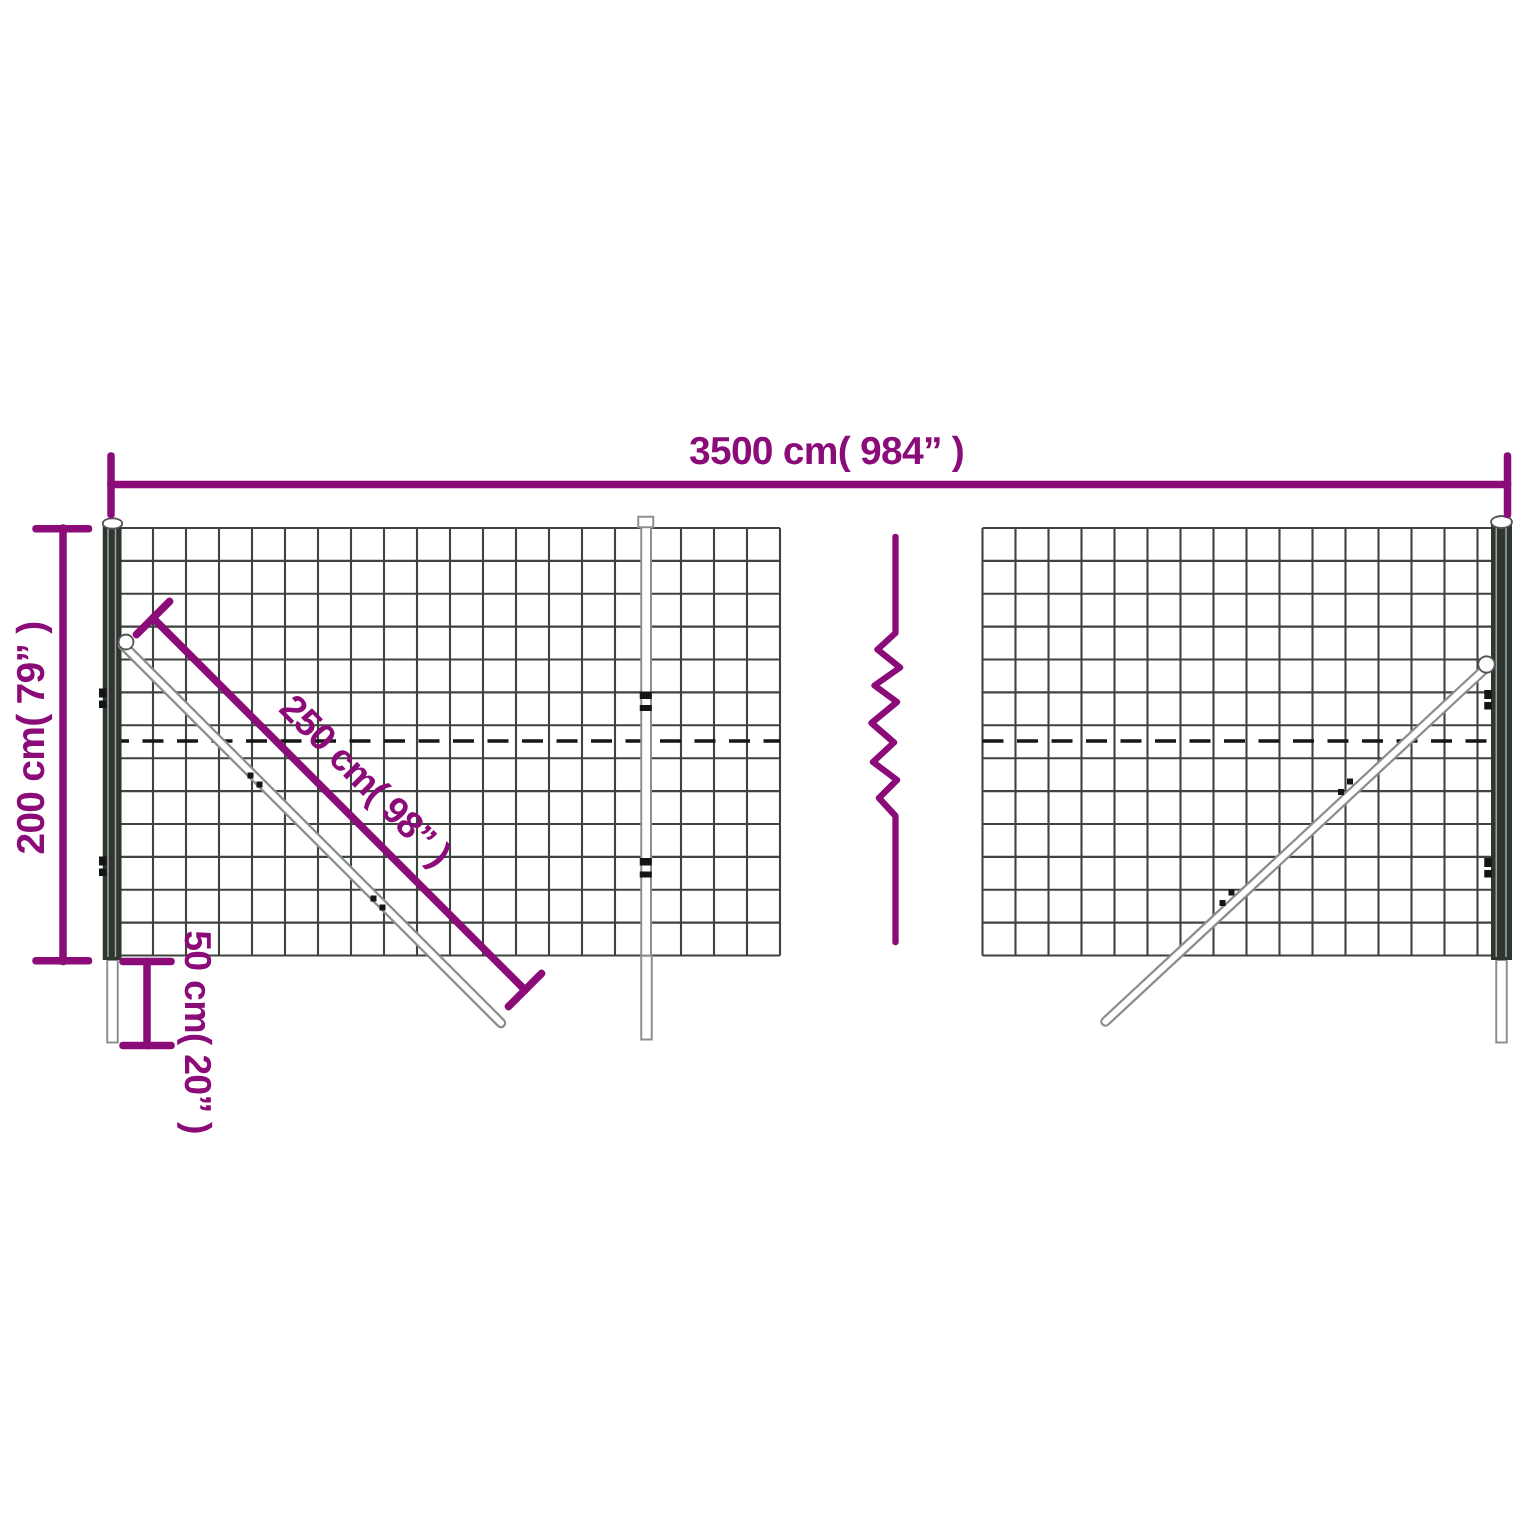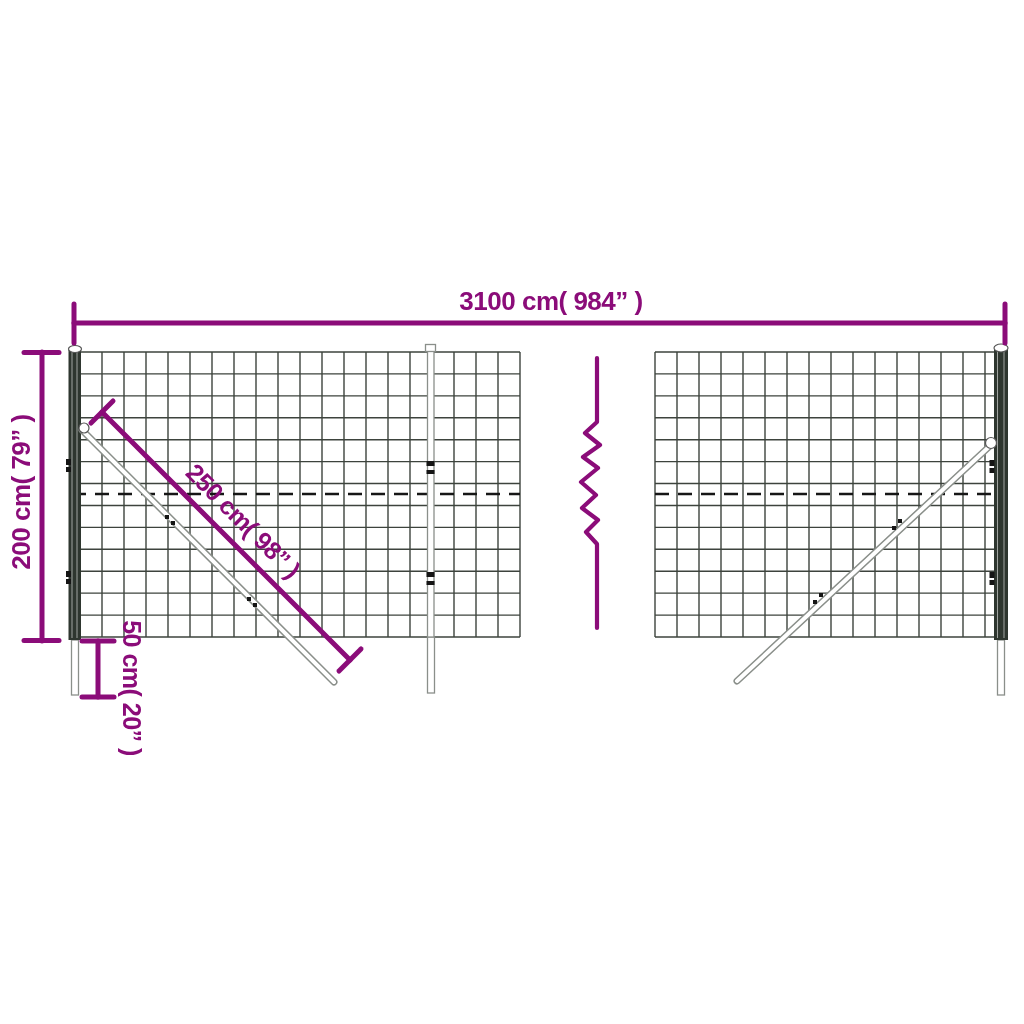--- a/index.html
+++ b/index.html
@@ -189,17 +189,17 @@
       <line class="dim" x1="339" y1="671" x2="361" y2="649"></line>
     </g>
 
     <g>
       <line class="dim" x1="98" y1="641" x2="98" y2="697"></line>
       <line class="dim" x1="82" y1="641" x2="114" y2="641"></line>
       <line class="dim" x1="82" y1="697" x2="114" y2="697"></line>
     </g>
   </svg>
 
-  <div class="dim-label label-top">3100 cm( 984” )</div>
+  <div class="dim-label label-top">3500 cm( 984” )</div>
   <div class="dim-label label-left">200 cm( 79” )</div>
   <div class="dim-label label-diag">250 cm( 98” )</div>
   <div class="dim-label label-depth">50 cm( 20” )</div>
 </div>
 
 </body></html>

